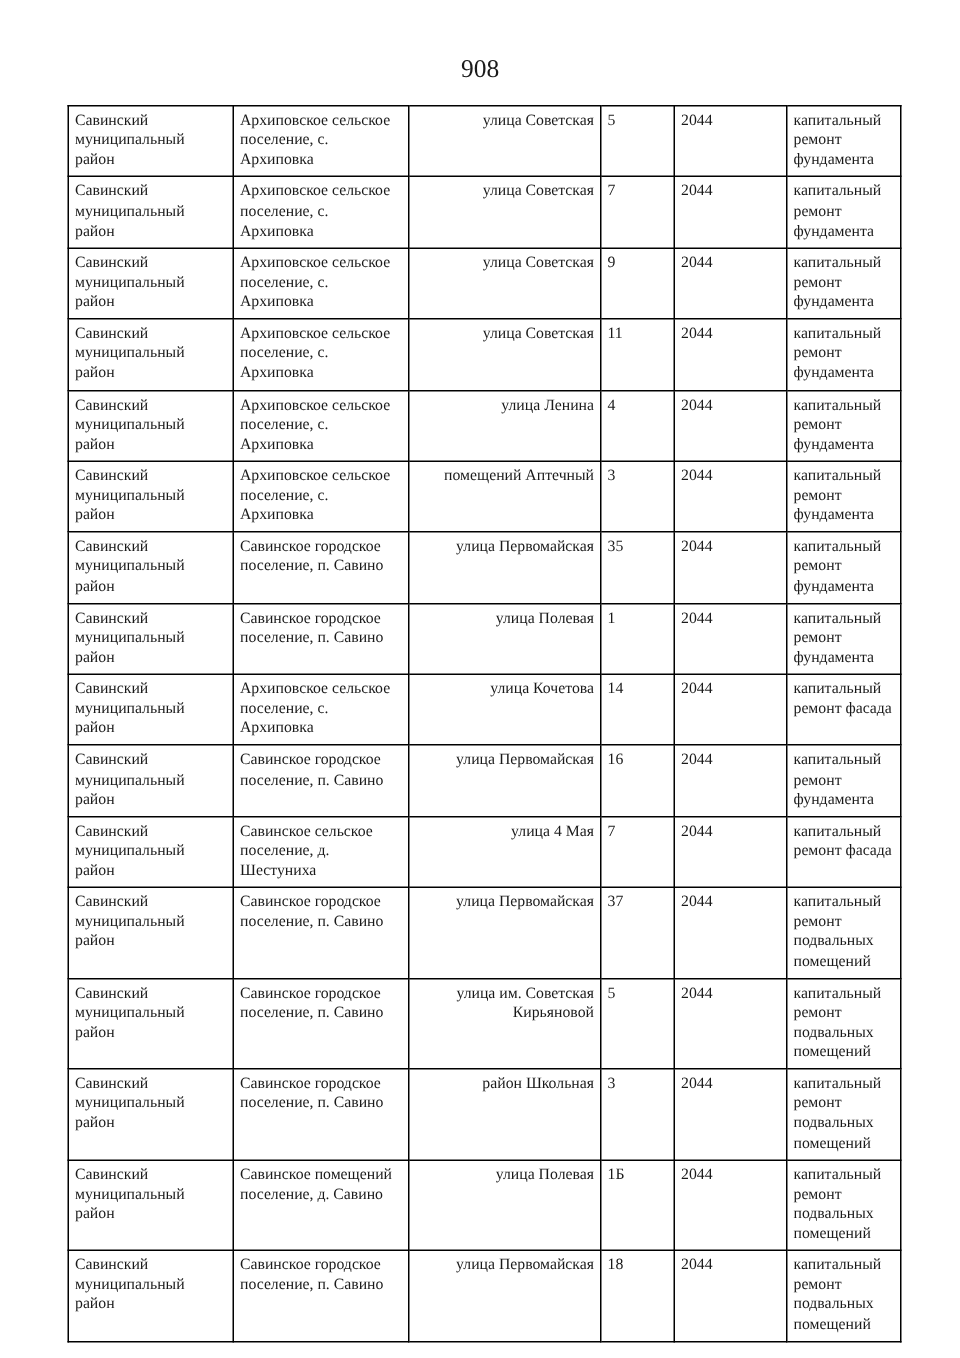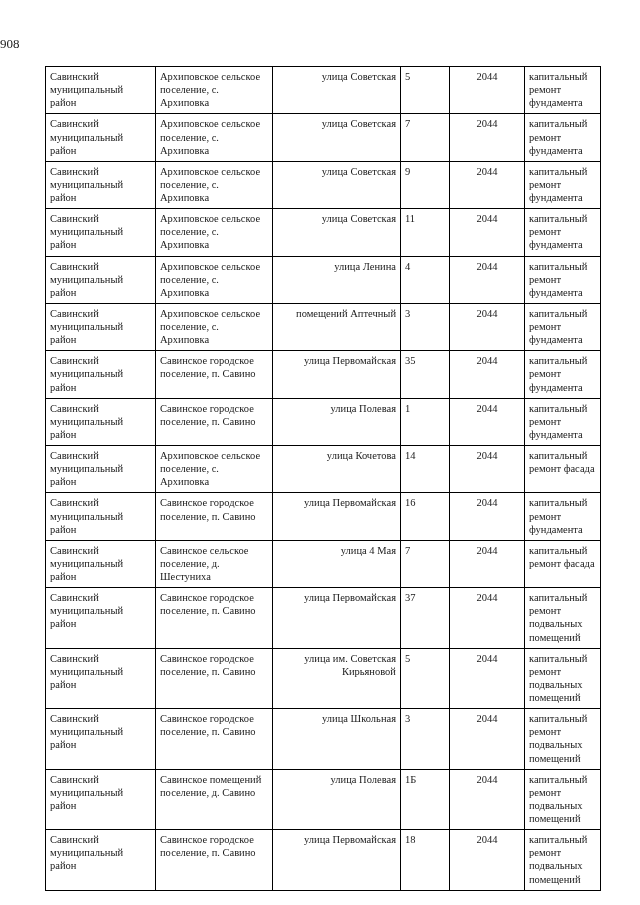--- a/index.html
+++ b/index.html
@@ -9,21 +9,22 @@
   }
   body {
     width: 640px;
     height: 905px;
     font-family: "Liberation Serif", "DejaVu Serif", serif;
     color: #1a1a1a;
     position: relative;
     overflow: hidden;
   }
   .page-number {
-    font-size: 13px;
+    text-align: center;
+    font-size: 17px;
     padding-top: 36px;
     padding-bottom: 14px;
     font-family: Liberation Serif, serif;
   }
   .table-wrap {
     margin-left: 45px;
     margin-right: 40px;
   }
   table.main-table {
     border-collapse: collapse;
@@ -50,21 +51,21 @@
     padding-left: 6px;
     text-align: right;
   }
   td.cell-house {
     vertical-align: middle;
     text-align: left;
     padding-left: 5px;
   }
   td.cell-year {
     vertical-align: middle;
-    text-align: center;
+    text-align: left;
   }
   tr.row {
     min-height: 43px;
   }
 </style>
 </head>
 <body>
 
 <div class="page-number">908</div>
 
@@ -179,21 +180,21 @@
           <td class="cell-district">Савинский муниципальный район</td>
           <td class="cell-settlement">Савинское городское поселение, п. Савино</td>
           <td class="cell-street">улица им. Советская Кирьяновой</td>
           <td class="cell-house">5</td>
           <td class="cell-year">2044</td>
           <td class="cell-work">капитальный ремонт подвальных помещений</td>
         </tr>
         <tr class="row">
           <td class="cell-district">Савинский муниципальный район</td>
           <td class="cell-settlement">Савинское городское поселение, п. Савино</td>
-          <td class="cell-street">улица Школьная</td>
+          <td class="cell-street">район Школьная</td>
           <td class="cell-house">3</td>
           <td class="cell-year">2044</td>
           <td class="cell-work">капитальный ремонт подвальных помещений</td>
         </tr>
         <tr class="row">
           <td class="cell-district">Савинский муниципальный район</td>
           <td class="cell-settlement">Савинское помещений поселение, д. Савино</td>
           <td class="cell-street">улица Полевая</td>
           <td class="cell-house">1Б</td>
           <td class="cell-year">2044</td>

